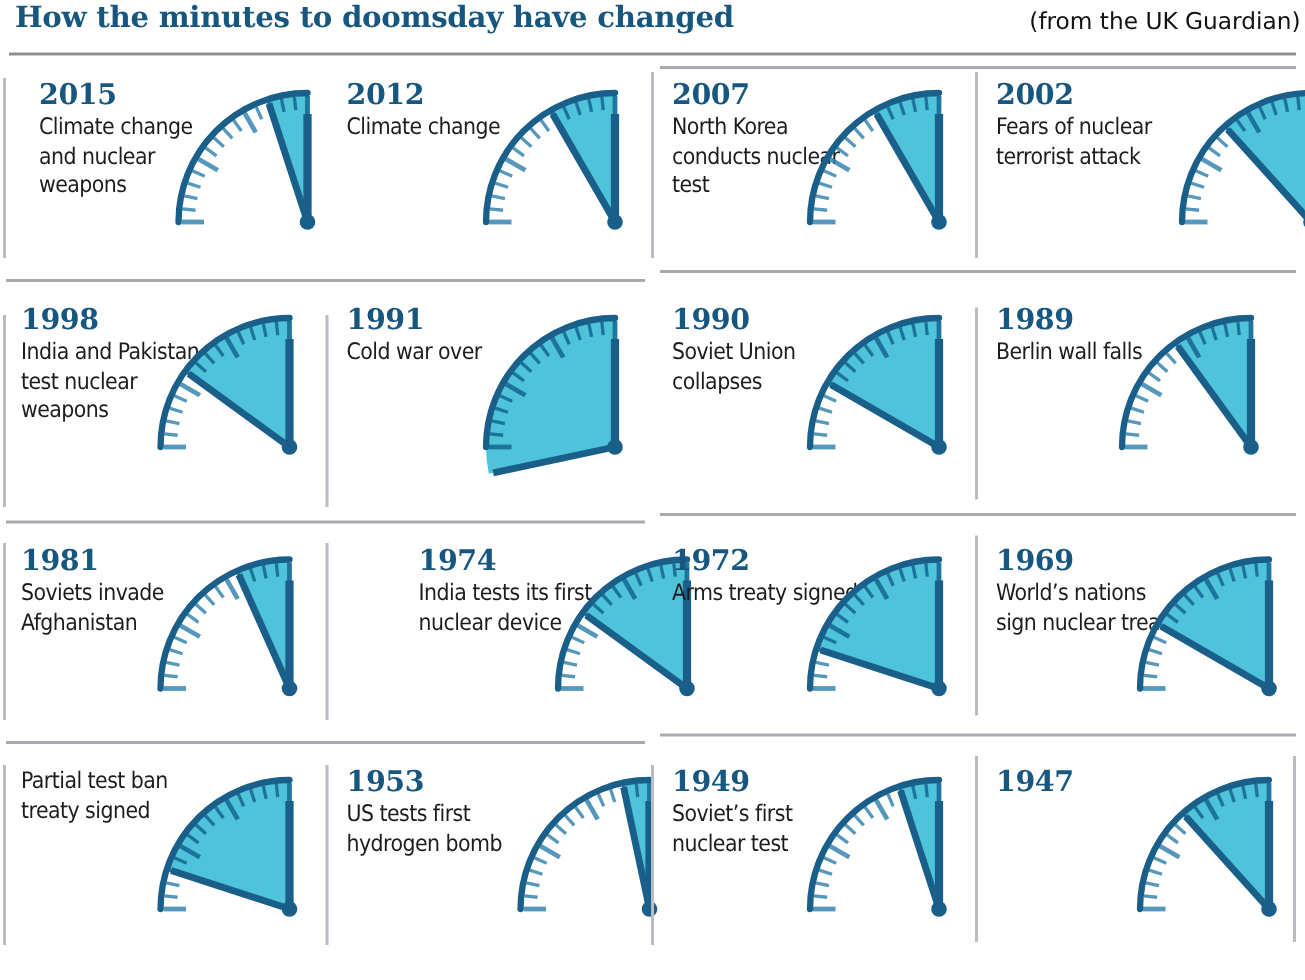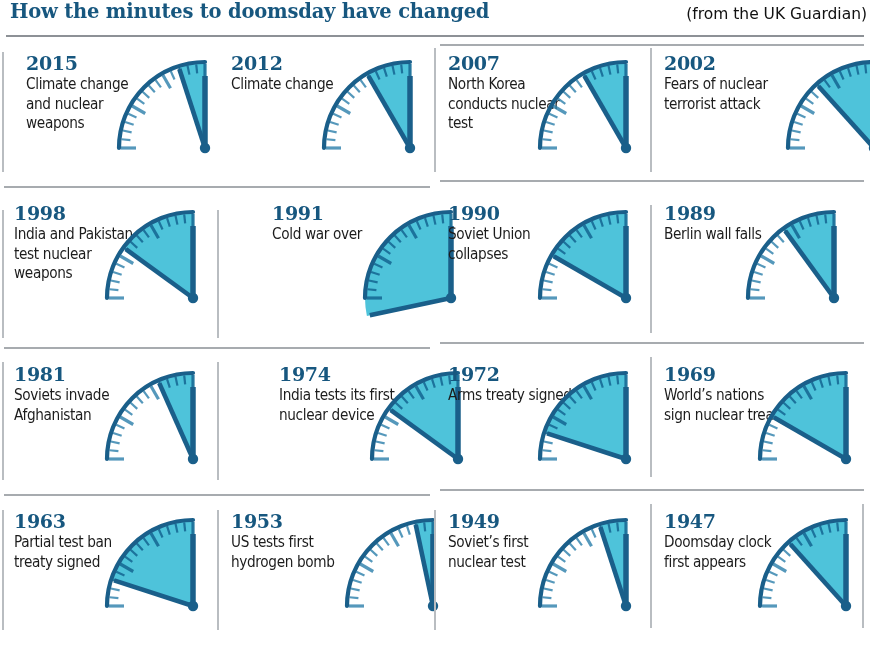--- a/index.html
+++ b/index.html
@@ -279,21 +279,21 @@
             <line x1="17.41" y1="96.16" x2="8.46" y2="95.22" stroke="#2b7fab" stroke-width="2.2" opacity="0.8"></line>
             <line x1="23.00" y1="104.00" x2="8.00" y2="104.00" stroke="#2b7fab" stroke-width="3.2" opacity="0.8"></line>
             <path d="M 92.00 18.00 A 86 86 0 0 0 6.00 104.00" fill="none" stroke="#1a5f8a" stroke-width="4.2" stroke-linecap="round"></path>
             <line x1="92" y1="104" x2="92.00" y2="32.00" stroke="#1a5f8a" stroke-width="5.5" stroke-linecap="butt"></line>
             <line x1="92" y1="104" x2="24.85" y2="55.21" stroke="#1a5f8a" stroke-width="4.6" stroke-linecap="butt"></line>
             <circle cx="92" cy="104" r="5.2" fill="#1a5f8a"></circle>
           </svg>
         </div>
       </div>
     </div>
-    <div class="cell" style="left: 217px; top: 150px; width: 217px; height: 161px; margin-left: 41px;">
+    <div class="cell" style="left: 217px; top: 150px; width: 217px; height: 161px;">
       <div class="cell-inner">
         <div class="txt">
           <div class="year">1991</div>
           <div class="desc">Cold war over</div>
         </div>
         <div class="clockbox">
           <svg width="112" height="132" viewBox="0 0 112 132">
             <path d="M 92 104 L 92.00 18.00 A 86 86 0 0 0 7.88 121.88 Z" fill="#4ec3da"></path>
             <line x1="92.00" y1="35.00" x2="92.00" y2="20.00" stroke="#1a6f99" stroke-width="3.2" opacity="0.95"></line>
             <line x1="84.16" y1="29.41" x2="83.22" y2="20.46" stroke="#1a6f99" stroke-width="2.2" opacity="0.95"></line>
@@ -513,21 +513,20 @@
             <line x1="92" y1="104" x2="92.00" y2="32.00" stroke="#1a5f8a" stroke-width="5.5" stroke-linecap="butt"></line>
             <line x1="92" y1="104" x2="20.12" y2="62.50" stroke="#1a5f8a" stroke-width="4.6" stroke-linecap="butt"></line>
             <circle cx="92" cy="104" r="5.2" fill="#1a5f8a"></circle>
           </svg>
         </div>
       </div>
     </div>
     <div class="cell" style="left: 0px; top: 458px; width: 217px; height: 153px;">
       <div class="cell-inner">
         <div class="txt">
-          <div class="year">1963</div>
           <div class="desc">Partial test ban treaty signed</div>
         </div>
         <div class="clockbox">
           <svg width="112" height="132" viewBox="0 0 112 132">
             <path d="M 92 104 L 92.00 18.00 A 86 86 0 0 0 10.21 77.42 Z" fill="#4ec3da"></path>
             <line x1="92.00" y1="35.00" x2="92.00" y2="20.00" stroke="#1a6f99" stroke-width="3.2" opacity="0.95"></line>
             <line x1="84.16" y1="29.41" x2="83.22" y2="20.46" stroke="#1a6f99" stroke-width="2.2" opacity="0.95"></line>
             <line x1="76.41" y1="30.64" x2="74.54" y2="21.84" stroke="#1a6f99" stroke-width="2.2" opacity="0.95"></line>
             <line x1="68.82" y1="32.67" x2="66.04" y2="24.11" stroke="#1a6f99" stroke-width="2.2" opacity="0.95"></line>
             <line x1="61.49" y1="35.48" x2="57.83" y2="27.26" stroke="#1a6f99" stroke-width="2.2" opacity="0.95"></line>
@@ -613,21 +612,20 @@
             <line x1="92" y1="104" x2="66.35" y2="25.06" stroke="#1a5f8a" stroke-width="4.6" stroke-linecap="butt"></line>
             <circle cx="92" cy="104" r="5.2" fill="#1a5f8a"></circle>
           </svg>
         </div>
       </div>
     </div>
     <div class="cell" style="left: 650px; top: 458px; width: 220px; height: 153px;">
       <div class="cell-inner">
         <div class="txt">
           <div class="year">1947</div>
-          <div class="desc">Doomsday clock first appears</div>
         </div>
         <div class="clockbox">
           <svg width="112" height="132" viewBox="0 0 112 132">
             <path d="M 92 104 L 92.00 18.00 A 86 86 0 0 0 34.45 40.09 Z" fill="#4ec3da"></path>
             <line x1="92.00" y1="35.00" x2="92.00" y2="20.00" stroke="#1a6f99" stroke-width="3.2" opacity="0.95"></line>
             <line x1="84.16" y1="29.41" x2="83.22" y2="20.46" stroke="#1a6f99" stroke-width="2.2" opacity="0.95"></line>
             <line x1="76.41" y1="30.64" x2="74.54" y2="21.84" stroke="#1a6f99" stroke-width="2.2" opacity="0.95"></line>
             <line x1="68.82" y1="32.67" x2="66.04" y2="24.11" stroke="#1a6f99" stroke-width="2.2" opacity="0.95"></line>
             <line x1="61.49" y1="35.48" x2="57.83" y2="27.26" stroke="#1a6f99" stroke-width="2.2" opacity="0.95"></line>
             <line x1="57.50" y1="44.24" x2="50.00" y2="31.25" stroke="#1a6f99" stroke-width="3.2" opacity="0.95"></line>

